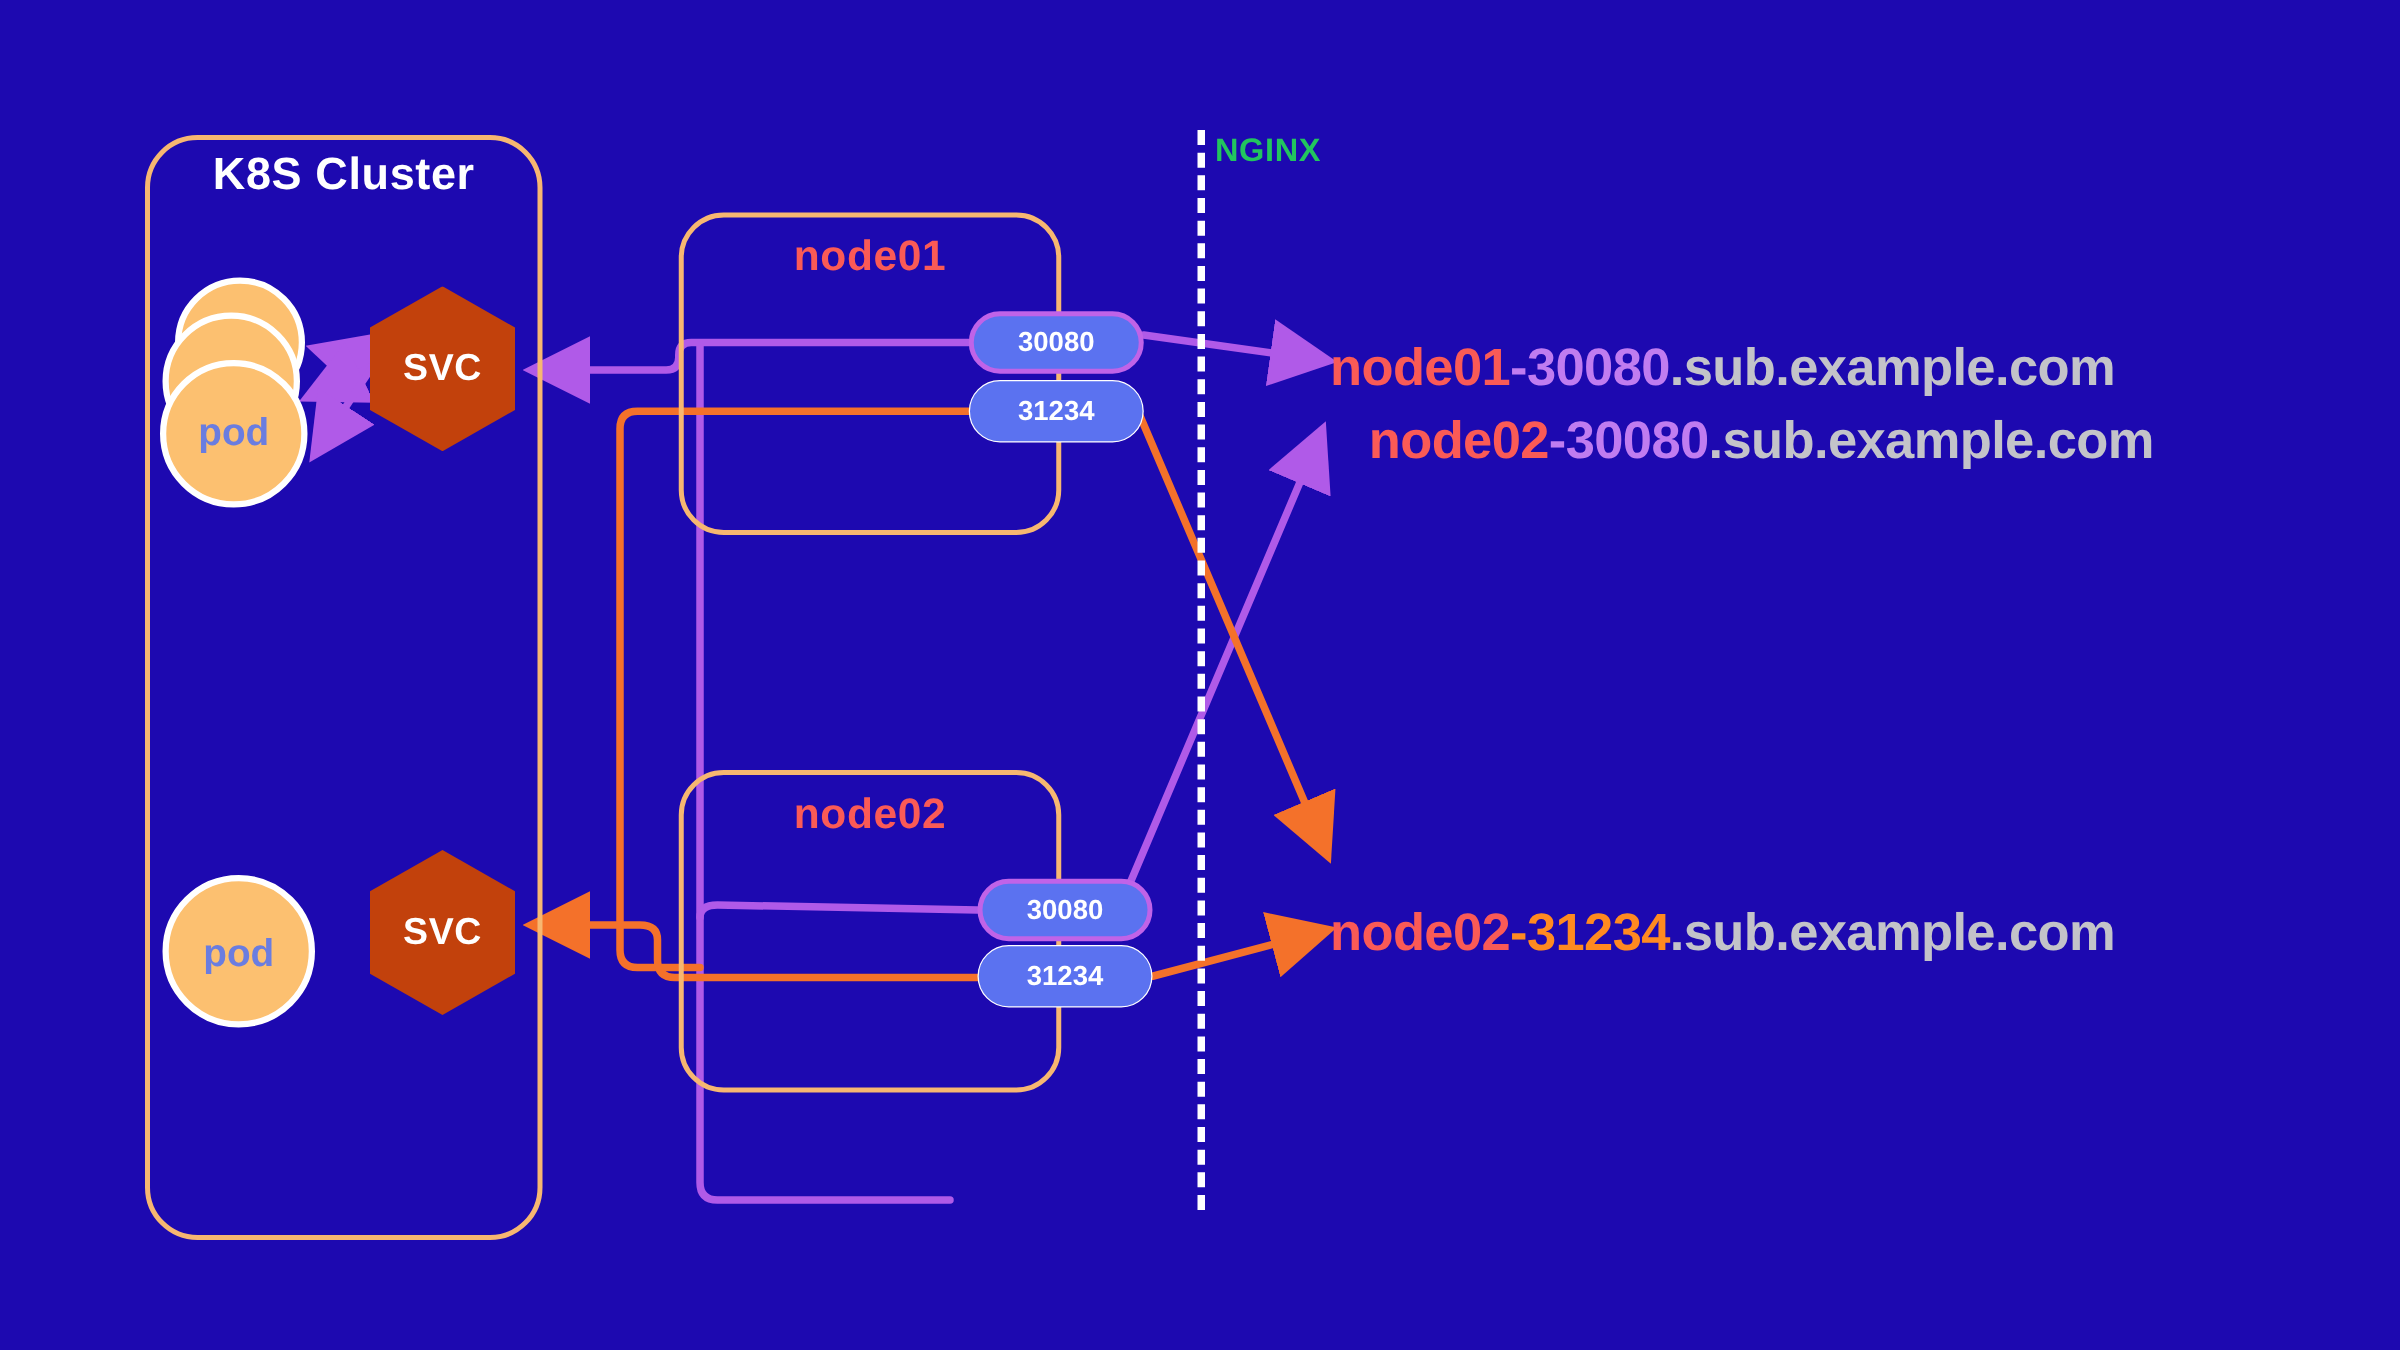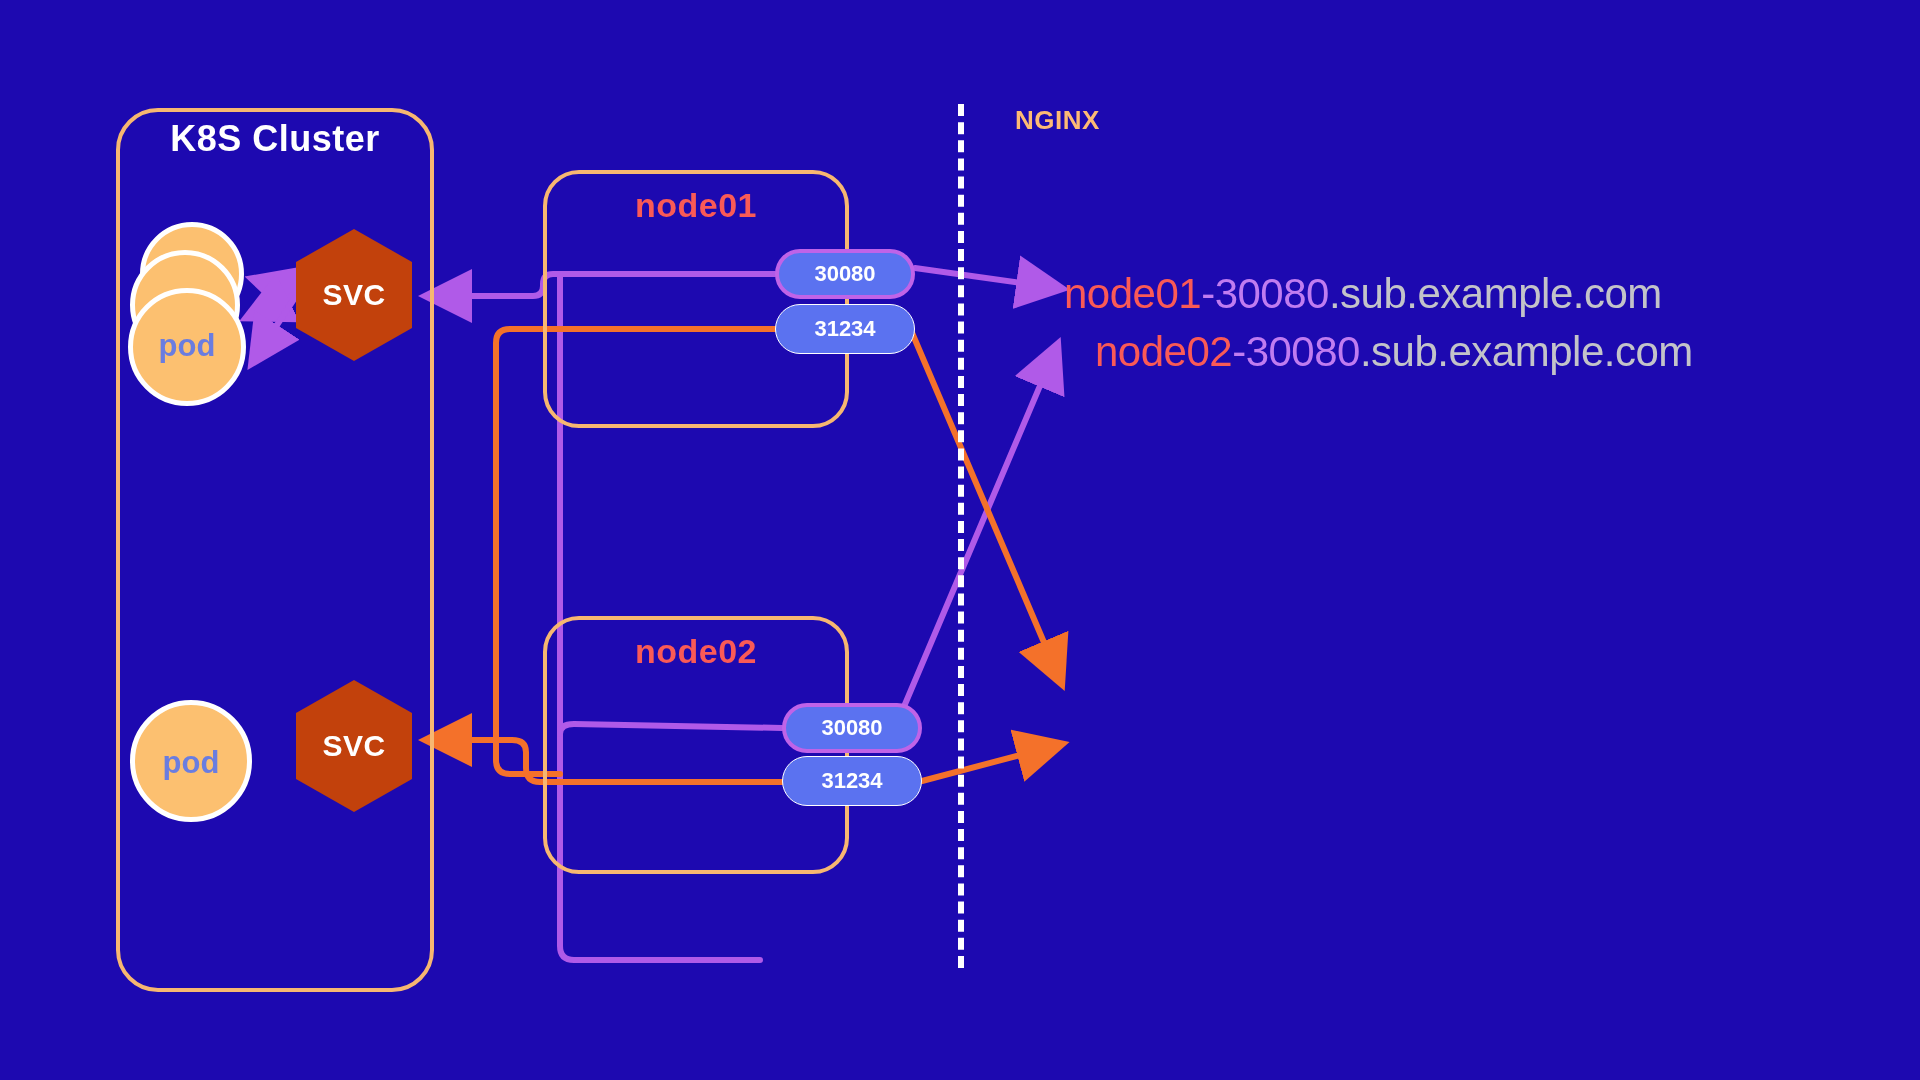--- a/index.html
+++ b/index.html
@@ -138,34 +138,34 @@
   .nginx-line {
     position: absolute;
     left: 958px;
     top: 104px;
     width: 0;
     height: 864px;
     border-left: 6px dashed #ffffff;
   }
   .nginx-label {
     position: absolute;
-    left: 1015px;
+    left: 972px;
     top: 105px;
-    color: #fdba74;
+    color: #22c55e;
     font-size: 26px;
     font-weight: bold;
     letter-spacing: 0.5px;
   }
 
   
   .domain {
     position: absolute;
     white-space: nowrap;
     font-size: 42px;
-    font-weight: normal;
+    font-weight: bold;
     letter-spacing: -0.5px;
   }
   .domain .host { color: #fa5a56; }
   .domain .port-30080 { color: #c07cf0; }
   .domain .port-31234 { color: #ff8a20; }
   .domain .suffix { color: #c3c3c9; }
 
   .domain.d1 { left: 1064px; top: 270px; }
   .domain.d2 { left: 1064px; top: 328px; margin-left: 31px; }
   .domain.d3 { left: 1064px; top: 666px; }
@@ -253,14 +253,17 @@
 
   <div class="domain d1">
     <span class="host">node01</span><span class="port-30080">-30080</span><span class="suffix">.sub.example.com</span>
   </div>
 
   <div class="domain d2">
     <span class="host">node02</span><span class="port-30080">-30080</span><span class="suffix">.sub.example.com</span>
   </div>
 
 
+  <div class="domain d4">
+    <span class="host">node02</span><span class="port-31234">-31234</span><span class="suffix">.sub.example.com</span>
+  </div>
 
 </div>
 
 </body></html>

